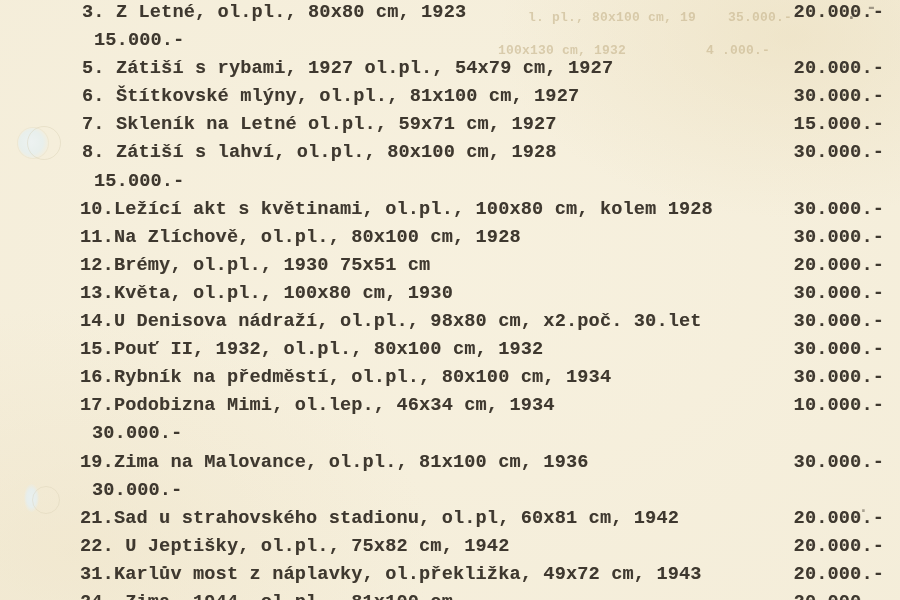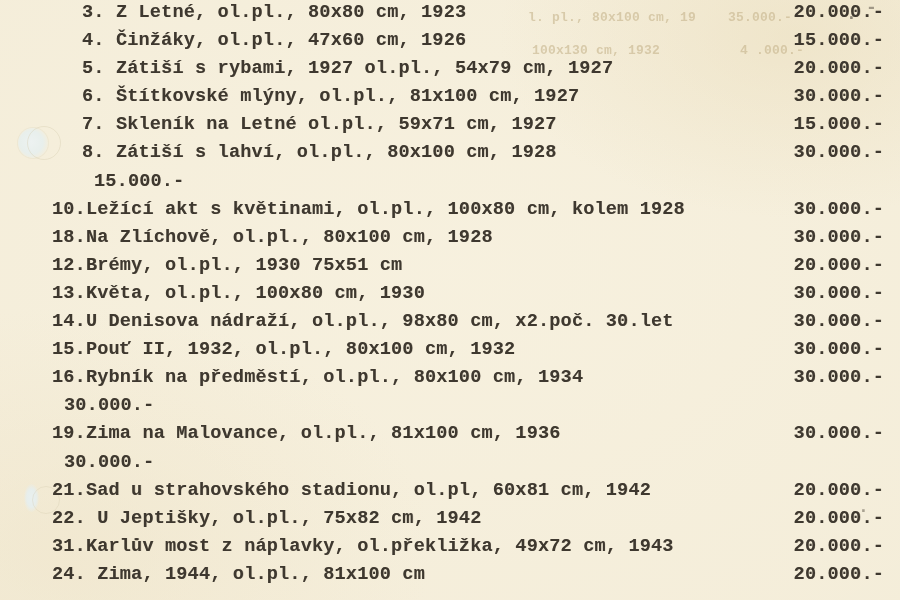--- a/index.html
+++ b/index.html
@@ -13,39 +13,39 @@
       radial-gradient(1100px 750px at 50% 45%, rgba(252,247,232,0.35), rgba(252,247,232,0) 65%),
       #f4edd9;
     font-family:"Liberation Mono","DejaVu Sans Mono",monospace;
   }
   .rows{
     position:absolute;left:0;top:2px;right:0;
   }
   .row{
     display:flex;justify-content:space-between;align-items:baseline;
     height:28.1px;
-    padding-left:52px;padding-right:16px;
+    padding-left:80px;padding-right:16px;
     font-size:18.5px;font-weight:bold;
     color:#3e382f;
     letter-spacing:0.2px;
     white-space:pre;
     text-shadow:0.3px 0.3px 0.3px rgba(62,52,40,0.35);
   }
   .row.sd{padding-left:82px;}
   .row .price{margin-left:12px;}
   .ghost{
     position:absolute;
     font-size:13px;font-weight:bold;white-space:pre;
     color:#c6b48c;opacity:0.6;
     filter:blur(0.4px);
     letter-spacing:0.2px;
     text-align:right;
   }
   .ghost.g1{left:528px;top:10px;}
-  .ghost.g2{left:532px;top:43px;}
+  .ghost.g2{left:498px;top:43px;}
   .mark{
     position:absolute;font-size:18px;font-weight:bold;color:#6b6356;
   }
   .mark.m1{left:846px;top:4px;opacity:0.75;}
   .mark.m2{left:866px;top:-2px;opacity:0.6;}
   .mark.m3{left:858px;top:497px;opacity:0.55;}
   .spot{position:absolute;border-radius:50%;}
   .spot.s1{
     left:18px;top:128px;width:30px;height:30px;
     background:radial-gradient(circle at 45% 48%, #edf2f1 0%, #e8efec 50%, rgba(240,238,224,0) 78%);
@@ -78,21 +78,20 @@
 
   <div class="spot s1"></div>
   <div class="spot s2"></div>
 
   <div class="rows">
       <div class="row sd">
       <span class="txt">3. Z Letné, ol.pl., 80x80 cm, 1923</span>
       <span class="price">20.000.-</span>
     </div>
       <div class="row sd">
-      <span class="txt">4. Činžáky, ol.pl., 47x60 cm, 1926</span>
       <span class="price">15.000.-</span>
     </div>
       <div class="row sd">
       <span class="txt">5. Zátiší s rybami, 1927 ol.pl., 54x79 cm, 1927</span>
       <span class="price">20.000.-</span>
     </div>
       <div class="row sd">
       <span class="txt">6. Štítkovské mlýny, ol.pl., 81x100 cm, 1927</span>
       <span class="price">30.000.-</span>
     </div>
@@ -105,21 +104,21 @@
       <span class="price">30.000.-</span>
     </div>
       <div class="row sd">
       <span class="price">15.000.-</span>
     </div>
       <div class="row">
       <span class="txt">10.Ležící akt s květinami, ol.pl., 100x80 cm, kolem 1928</span>
       <span class="price">30.000.-</span>
     </div>
       <div class="row">
-      <span class="txt">18.Na Zlíchově, ol.pl., 80x100 cm, 1928</span>
+      <span class="txt">11.Na Zlíchově, ol.pl., 80x100 cm, 1928</span>
       <span class="price">30.000.-</span>
     </div>
       <div class="row">
       <span class="txt">12.Brémy, ol.pl., 1930 75x51 cm</span>
       <span class="price">20.000.-</span>
     </div>
       <div class="row">
       <span class="txt">13.Květa, ol.pl., 100x80 cm, 1930</span>
       <span class="price">30.000.-</span>
     </div>
@@ -127,20 +126,24 @@
       <span class="txt">14.U Denisova nádraží, ol.pl., 98x80 cm, x2.poč. 30.let</span>
       <span class="price">30.000.-</span>
     </div>
       <div class="row">
       <span class="txt">15.Pouť II, 1932, ol.pl., 80x100 cm, 1932</span>
       <span class="price">30.000.-</span>
     </div>
       <div class="row">
       <span class="txt">16.Rybník na předměstí, ol.pl., 80x100 cm, 1934</span>
       <span class="price">30.000.-</span>
+    </div>
+      <div class="row">
+      <span class="txt">17.Podobizna Mimi, ol.lep., 46x34 cm, 1934</span>
+      <span class="price">10.000.-</span>
     </div>
       <div class="row">
       <span class="price">30.000.-</span>
     </div>
       <div class="row">
       <span class="txt">19.Zima na Malovance, ol.pl., 81x100 cm, 1936</span>
       <span class="price">30.000.-</span>
     </div>
       <div class="row">
       <span class="price">30.000.-</span>

